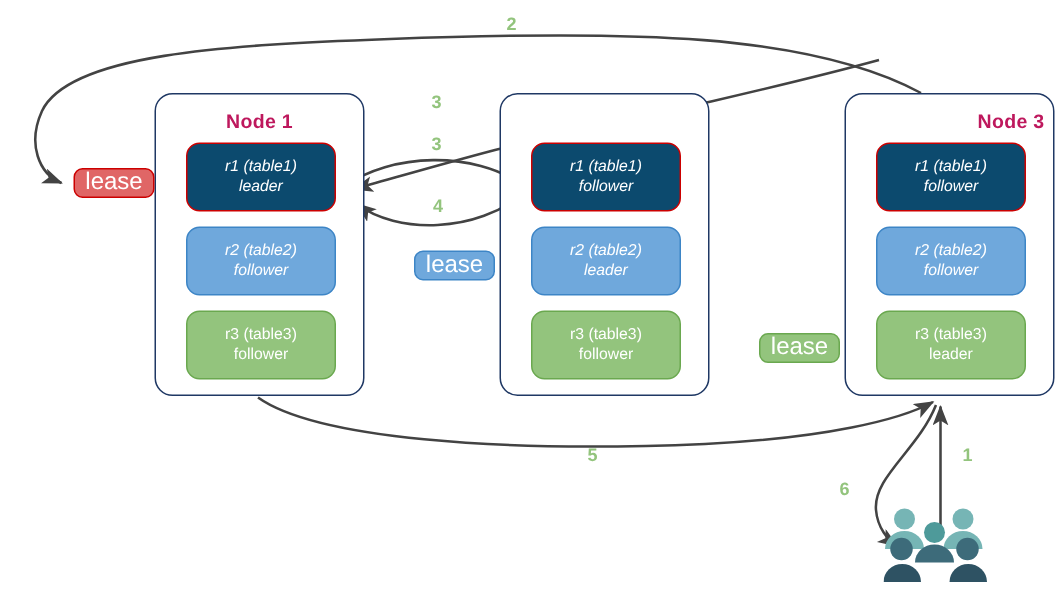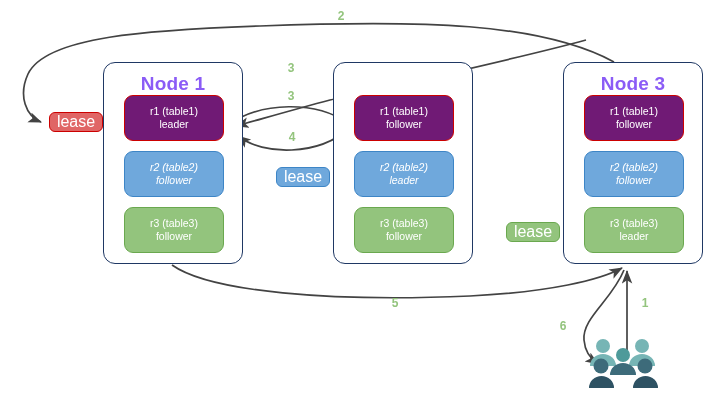--- a/index.html
+++ b/index.html
@@ -28,42 +28,42 @@
     box-sizing: border-box;
     border: 1.5px solid #1f3864;
     border-radius: 12px;
     background: #ffffff;
   }
   .node-title {
     position: absolute;
     width: 100%;
     text-align: center;
     top: 10px;
-    font-size: 19px;
+    font-size: 13px;
     font-weight: bold;
-    color: #8b5cf6;
+    color: #be185d;
     letter-spacing: .2px;
   }
   .replica {
     position: absolute;
     box-sizing: border-box;
     left: 20px;
     width: 100px;
     height: 46px;
     border-radius: 9px;
     display: flex;
     flex-direction: column;
     align-items: center;
     justify-content: center;
     font-size: 10.5px;
     line-height: 13px;
     color: #ffffff;
     text-align: center;
   }
-  .rep-red   { background: #701a75; border: 1.5px solid #cc0000; }
+  .rep-red   { background: #0c4a6e; border: 1.5px solid #cc0000; font-style: italic; }
   .rep-blue  { background: #6fa8dc; border: 1.5px solid #3d85c6; }
   .rep-green { background: #93c47d; border: 1.5px solid #6aa84f; }
   .rep-r1 { top: 32px; }
   .rep-r2 { top: 88px; font-style: italic; }
   .rep-r3 { top: 144px; align-items: center; }
   .lease {
     position: absolute;
     box-sizing: border-box;
     border-radius: 6px;
     display: flex;
@@ -145,21 +145,21 @@
     <div class="replica rep-blue rep-r2">
       <span>r2 (table2)</span>
       <span>leader</span>
     </div>
     <div class="replica rep-green rep-r3">
       <span>r3 (table3)</span>
       <span>follower</span>
     </div>
   </div>
 
-  <div class="node-box" style="left:563px; top:62px; width:140px; height:202px;">
+  <div class="node-box" style="left:563px; top:62px; width:140px; height:202px;padding-left:41px;">
     <div class="node-title">Node 3</div>
     <div class="replica rep-red rep-r1">
       <span>r1 (table1)</span>
       <span>follower</span>
     </div>
     <div class="replica rep-blue rep-r2">
       <span>r2 (table2)</span>
       <span>follower</span>
     </div>
     <div class="replica rep-green rep-r3">

